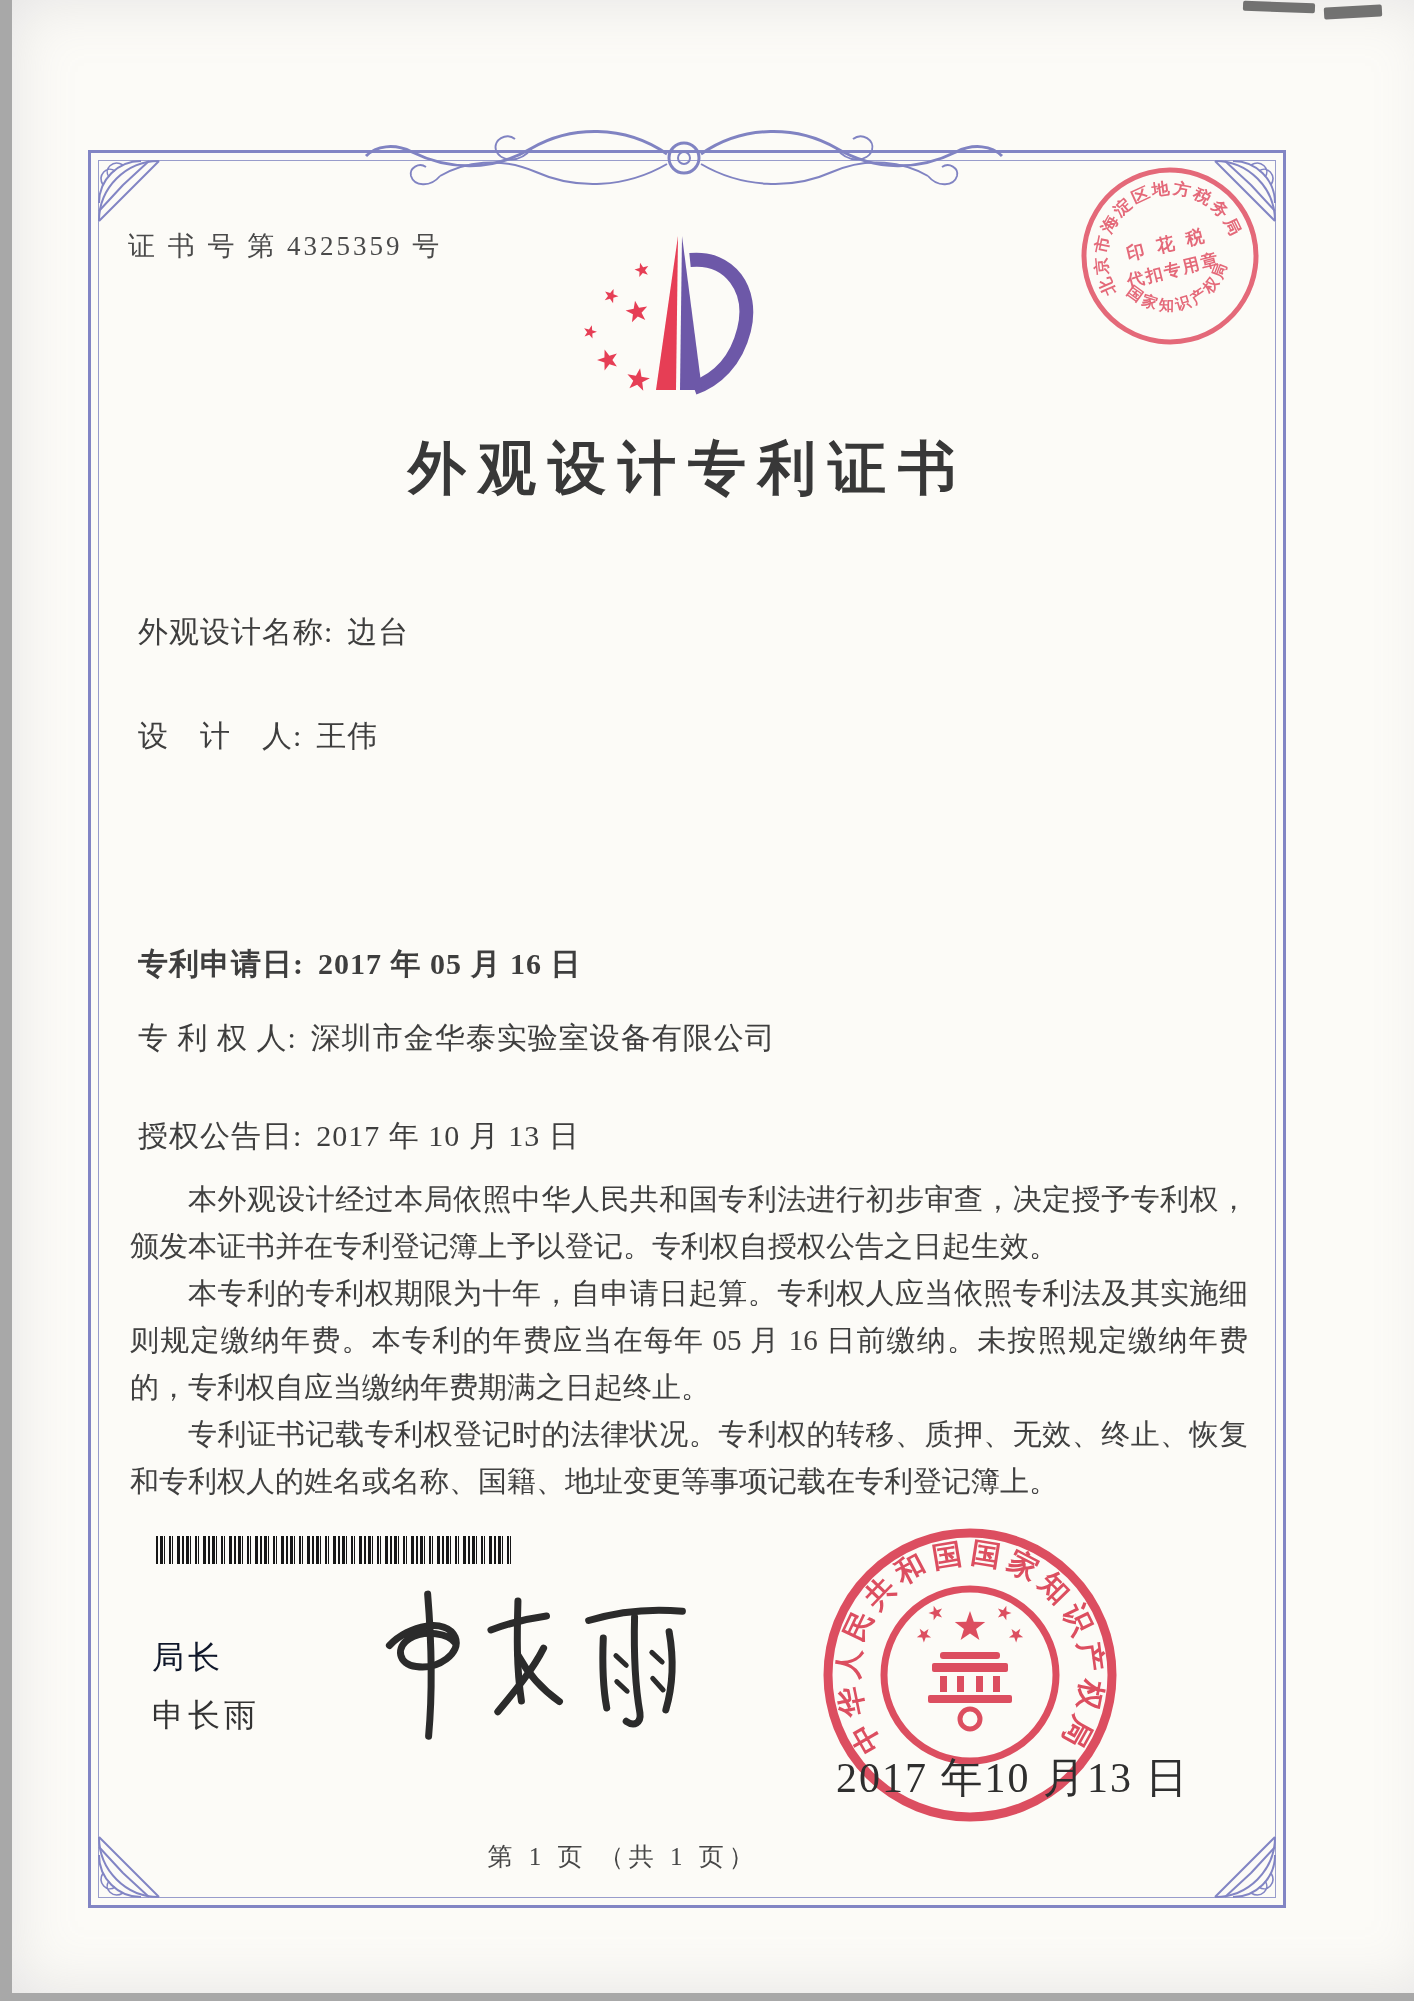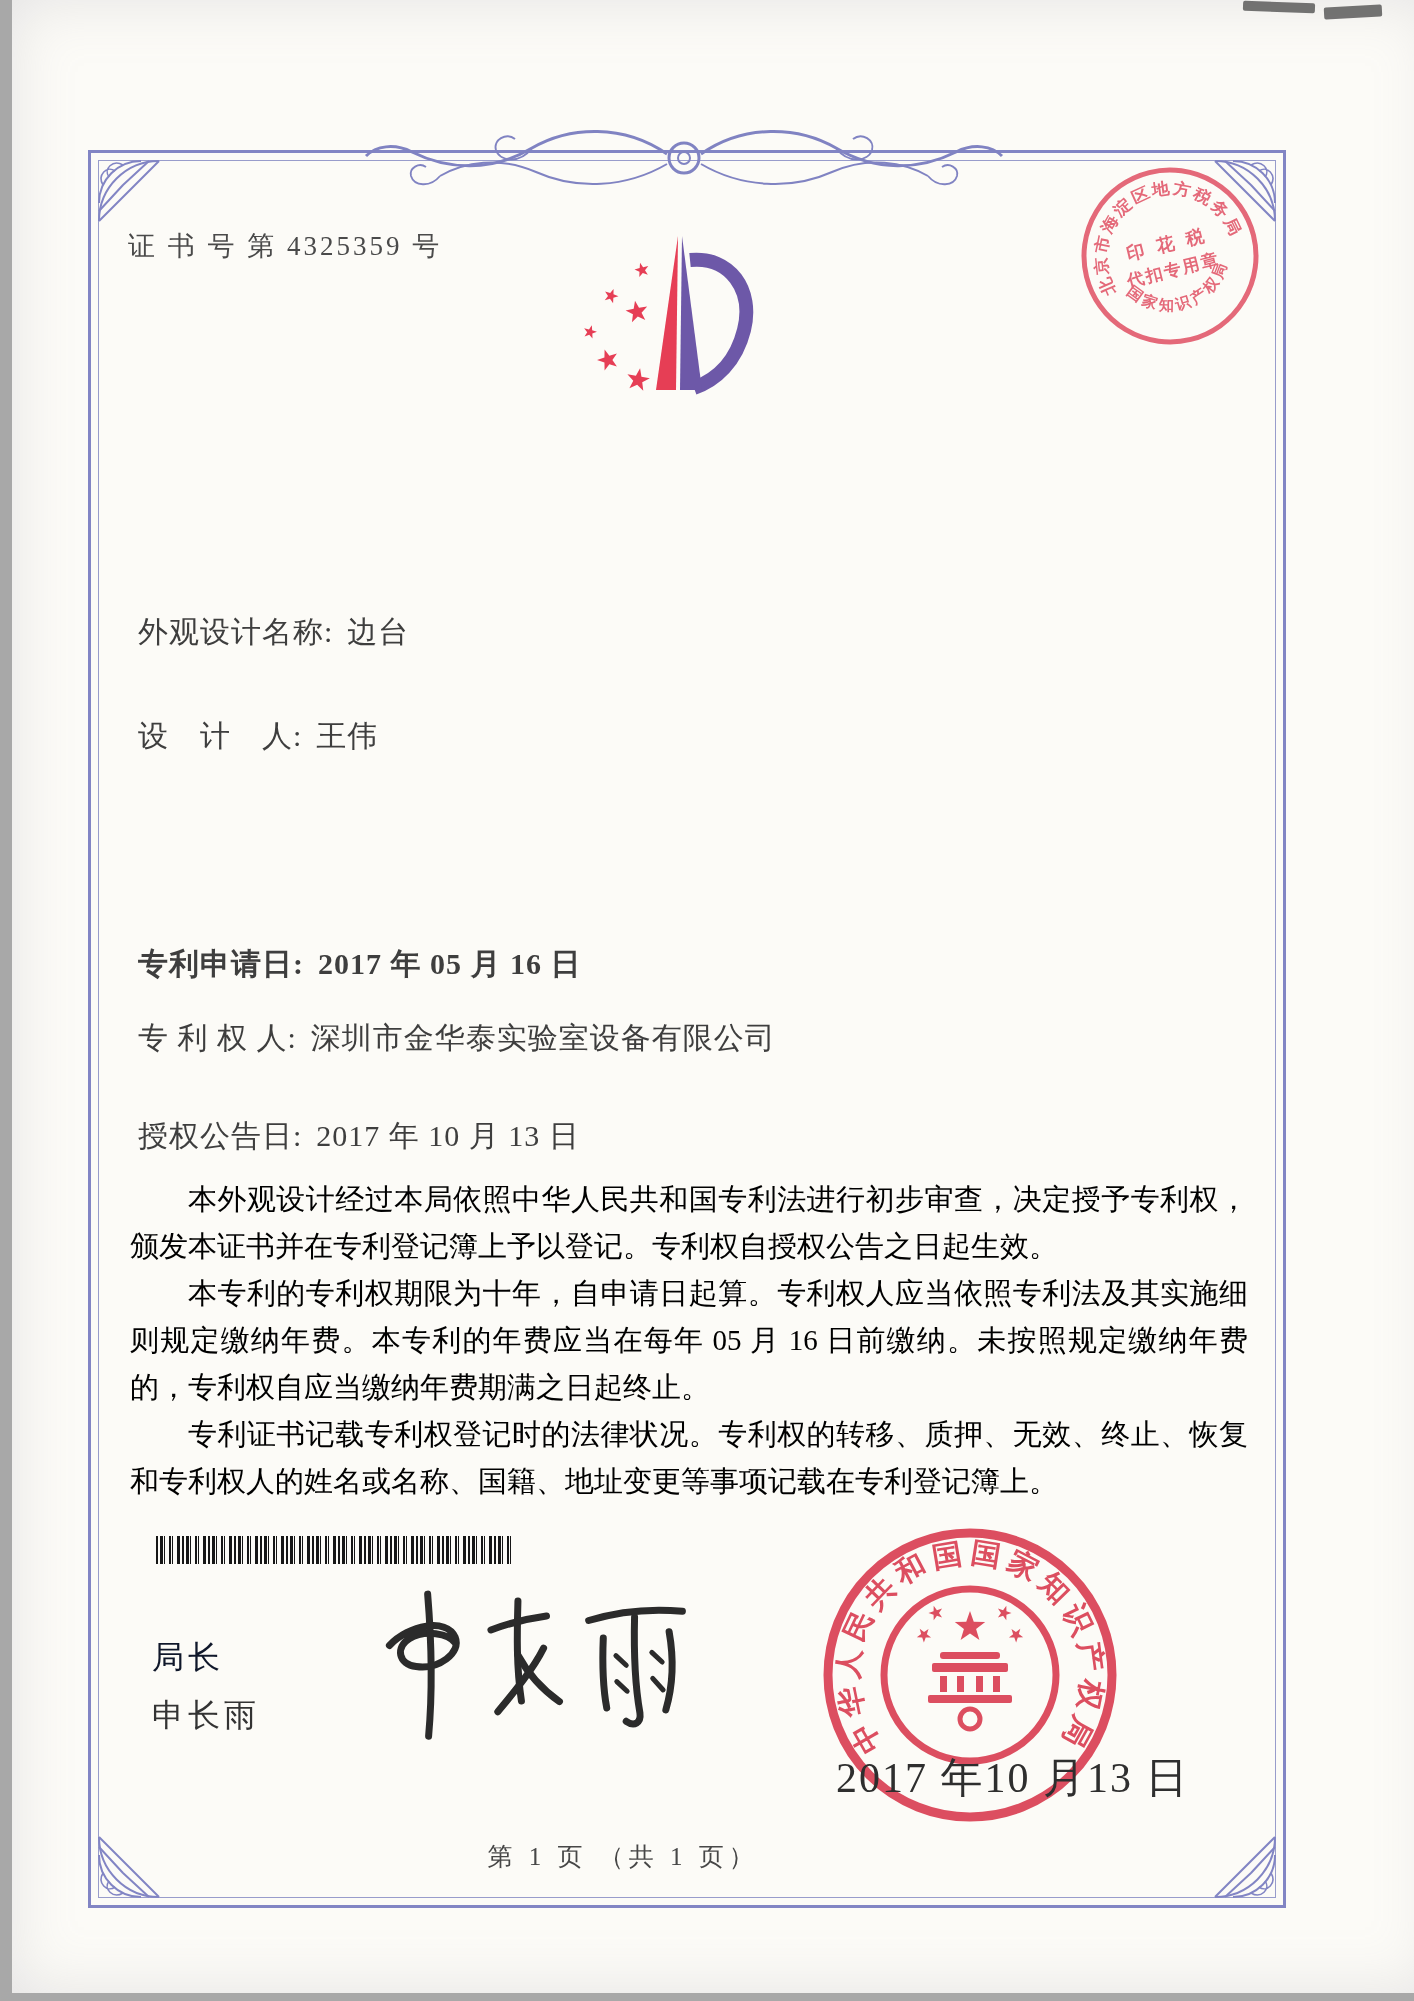--- a/index.html
+++ b/index.html
@@ -27,21 +27,21 @@
   #title{position:absolute;left:48px;top:430px;width:1280px;text-align:center;
          font-size:58px;font-weight:700;letter-spacing:12px;color:#383838;}
 
   
   .field{position:absolute;left:138px;font-size:30px;color:#3e3e3e;letter-spacing:1px;white-space:nowrap;}
   .field .flabel{margin-right:14px;}
   #f0{top:612px;} #f1{top:716px;} #f2{top:818px;} #f3{top:944px;font-weight:bold;} #f4{top:1018px;} #f5{top:1116px;}
 
   
   #body-text{position:absolute;left:130px;top:1176px;width:1118px;font-size:29px;line-height:47px;
-             color:#000000;text-align:justify;}
+             color:#404040;text-align:justify;}
   #body-text p{margin:0;text-indent:2em;}
 
   
   #barcode{position:absolute;left:156px;top:1536px;width:356px;height:28px;background:
     repeating-linear-gradient(90deg,#161616 0 2px,transparent 2px 4px,#161616 4px 7px,
     transparent 7px 8px,#161616 8px 9px,transparent 9px 13px,#161616 13px 15px,
     transparent 15px 16px,#161616 16px 17px,transparent 17px 21px,#161616 21px 24px,
     transparent 24px 26px);}
   #director-label{position:absolute;left:152px;top:1636px;font-size:32px;color:#0f172a;letter-spacing:4px;}
   #director-name{position:absolute;left:152px;top:1694px;font-size:32px;color:#333;letter-spacing:4px;}
@@ -124,20 +124,21 @@
       <polygon points="104,4 102,158 124,158" fill="#6d58a8"></polygon>
       <use href="#star" fill="#e63e55" transform="translate(64,38) scale(0.75) rotate(-15)"></use>
       <use href="#star" fill="#e63e55" transform="translate(33,64) scale(0.75) rotate(20)"></use>
       <use href="#star" fill="#e63e55" transform="translate(59,80) scale(1.15) rotate(-10)"></use>
       <use href="#star" fill="#e63e55" transform="translate(12,100) scale(0.7) rotate(15)"></use>
       <use href="#star" fill="#e63e55" transform="translate(30,128) scale(1.1) rotate(-18)"></use>
       <use href="#star" fill="#e63e55" transform="translate(60,148) scale(1.2) rotate(10)"></use>
     </svg>
   </div>
 
+  <div id="title">外观设计专利证书</div>
 
   <div class="field" id="f0">
     <span class="flabel">外观设计名称:</span><span class="fvalue">边台</span>
   </div>
   <div class="field" id="f1">
     <span class="flabel">设　计　人:</span><span class="fvalue">王伟</span>
   </div>
   <div class="field" id="f3">
     <span class="flabel">专利申请日:</span><span class="fvalue">2017 年 05 月 16 日</span>
   </div>

